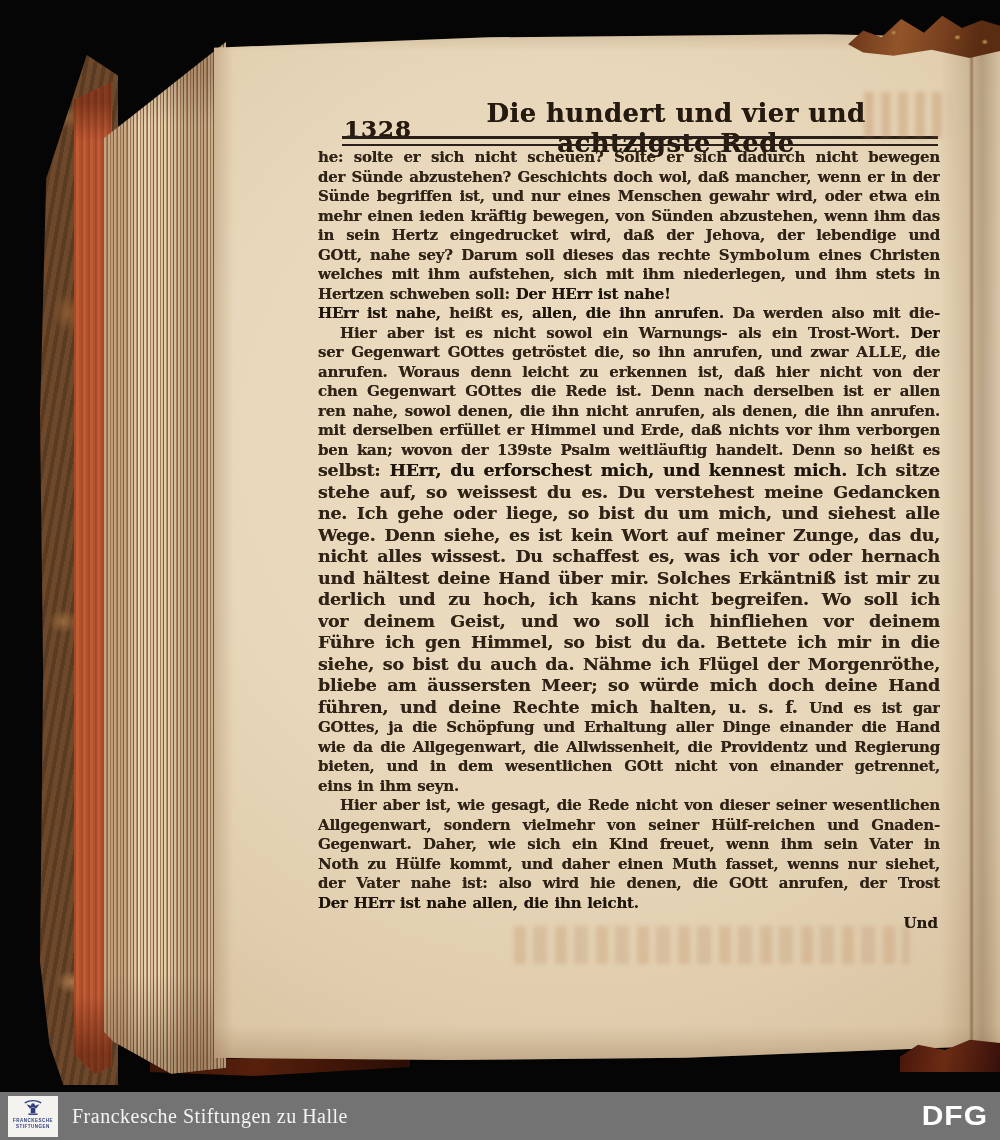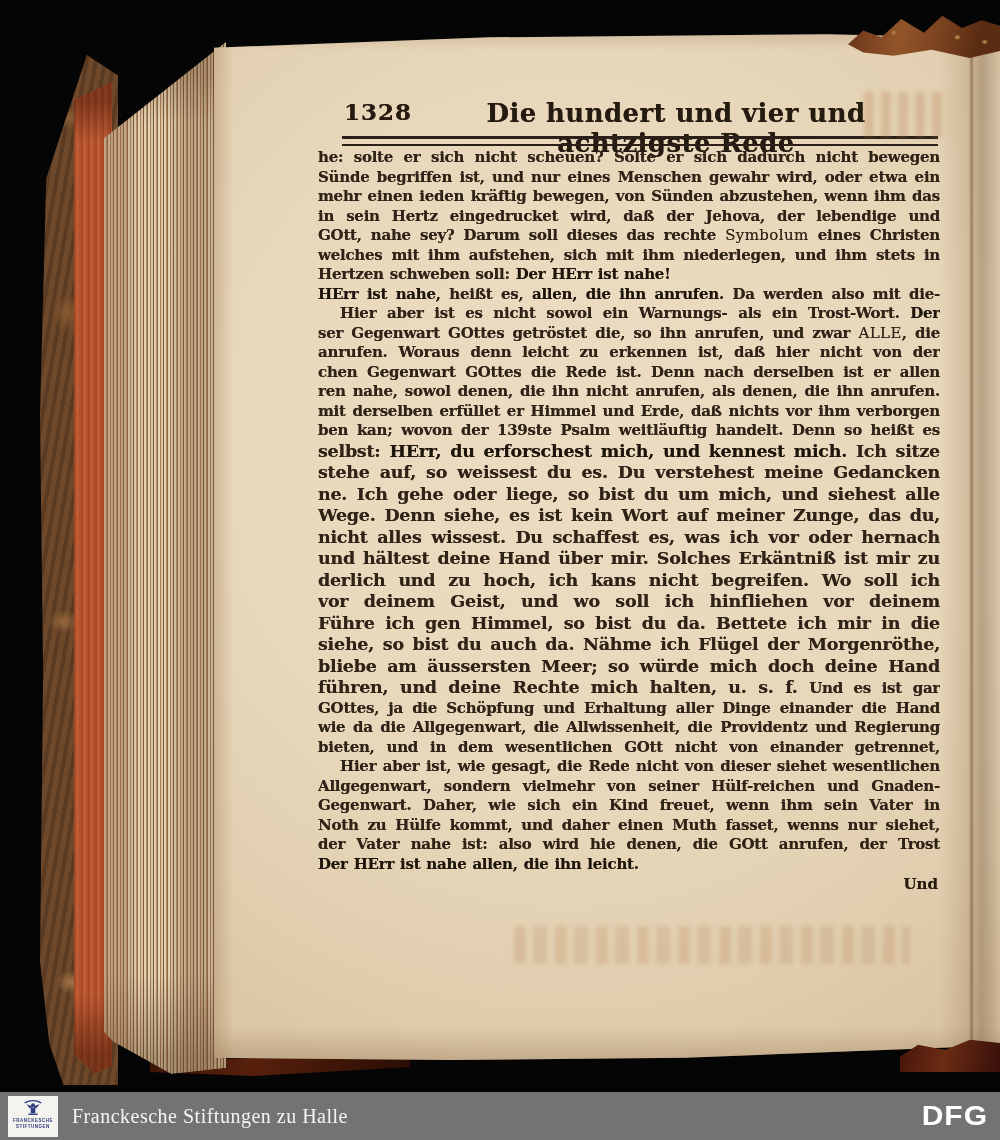--- a/index.html
+++ b/index.html
@@ -48,36 +48,36 @@
       radial-gradient(5px 4px at 72% 55%, #c9a05a 0%, rgba(0,0,0,0) 70%),
       radial-gradient(4px 4px at 30% 45%, #b8914e 0%, rgba(0,0,0,0) 70%),
       radial-gradient(5px 4px at 90% 65%, #caa35e 0%, rgba(0,0,0,0) 70%),
       linear-gradient(100deg,#6a3518,#92552a 35%,#7b4220 60%,#5a2c12 85%);
     clip-path:polygon(0 70%,10% 40%,22% 55%,35% 15%,50% 45%,62% 8%,75% 35%,88% 18%,100% 30%,100% 85%,80% 100%,55% 82%,30% 95%,10% 88%);}
   .leather-bottom{position:absolute;left:900px;top:1038px;width:100px;height:34px;z-index:5;
     background:linear-gradient(100deg,#47150a,#6b2c14 45%,#38100a);
     clip-path:polygon(0 55%,18% 20%,45% 35%,70% 5%,100% 15%,100% 100%,0 100%);}
   
   .content{position:absolute;left:104px;top:70px;width:622px;color:#2c2115;}
-  .header-row{display:flex;align-items:flex-start;padding-left:26px;}
+  .header-row{display:flex;align-items:center;padding-left:26px;}
   .pagenum{font-size:23px;font-weight:700;letter-spacing:1px;color:#26190f;text-shadow:0 0 .6px rgba(40,25,10,.8);}
   .htitle{flex:1;text-align:center;font-size:26px;font-weight:800;letter-spacing:.4px;color:#241a10;
           text-shadow:0 0 .6px rgba(40,25,10,.8);}
   .rule{position:absolute;left:128px;top:108px;width:596px;height:5px;
         border-top:3px solid #2a2019;border-bottom:2px solid #2a2019;}
   .body{position:absolute;left:104px;top:120px;width:622px;color:#2f2318;
         text-shadow:0 0 .5px rgba(45,30,12,.65);}
   .ln{font-size:15px;font-weight:700;line-height:19.5px;height:19.5px;overflow:hidden;
       letter-spacing:-0.25px;word-spacing:1px;
       text-align:justify;text-align-last:justify;}
   .ln.lg{line-height:21.5px;height:21.5px;}
   .ln.end{text-align-last:left;}
   .ln.ind{padding-left:22px;}
   .seg-n{}
-  .seg-a{font-weight:400;letter-spacing:.4px;}
+  .seg-a{font-weight:700;letter-spacing:.4px;}
   .seg-b{font-weight:800;color:#1d150c;}
   .seg-q{font-size:17.5px;}
   .seg-qb{font-size:17.5px;font-weight:800;color:#1d150c;}
   .catch{font-size:15px;font-weight:800;text-align:right;padding-right:2px;margin-top:1px;color:#241a10;}
   .smudge{position:absolute;pointer-events:none;filter:blur(2px);}
   .smudge.s1{left:650px;top:64px;width:86px;height:46px;
     background:repeating-linear-gradient(90deg, rgba(175,115,65,.25) 0 10px, rgba(0,0,0,0) 10px 17px);}
   .smudge.s2{left:300px;top:898px;width:396px;height:38px;
     background:repeating-linear-gradient(90deg, rgba(180,120,70,.22) 0 12px, rgba(0,0,0,0) 12px 19px, rgba(160,100,55,.16) 19px 33px, rgba(0,0,0,0) 33px 41px);}
   
@@ -111,20 +111,21 @@
     <div class="content">
       <div class="header-row">
         <span class="pagenum">1328</span>
         <span class="htitle">Die hundert und vier und achtzigste Rede</span>
       </div>
     </div>
     <div class="rule"></div>
 
     <div class="body">
         <div class="ln"><span class="seg-n">he: solte er sich nicht scheuen? Solte er sich dadurch nicht bewegen lassen, von</span></div>
+        <div class="ln"><span class="seg-n">der Sünde abzustehen? Geschichts doch wol, daß mancher, wenn er in der</span></div>
         <div class="ln"><span class="seg-n">Sünde begriffen ist, und nur eines Menschen gewahr wird, oder etwa ein rau-</span></div>
         <div class="ln"><span class="seg-n">mehr einen ieden kräftig bewegen, von Sünden abzustehen, wenn ihm das recht</span></div>
         <div class="ln"><span class="seg-n">in sein Hertz eingedrucket wird, daß der Jehova, der lebendige und wesentliche</span></div>
         <div class="ln"><span class="seg-n">GOtt, nahe sey? Darum soll dieses das rechte </span><span class="seg-a">Symbolum</span><span class="seg-n"> eines Christen seyn,</span></div>
         <div class="ln"><span class="seg-n">welches mit ihm aufstehen, sich mit ihm niederlegen, und ihm stets in seinem</span></div>
         <div class="ln end"><span class="seg-n">Hertzen schweben soll: </span><span class="seg-b">Der HErr ist nahe!</span></div>
         <div class="ln"><span class="seg-b">HErr ist nahe, </span><span class="seg-n">heißt es, </span><span class="seg-b">allen, die ihn anrufen. </span><span class="seg-n">Da werden also mit die-</span></div>
         <div class="ln ind"><span class="seg-n">Hier aber ist es nicht sowol ein Warnungs- als ein Trost-Wort. </span><span class="seg-b">Der</span></div>
         <div class="ln"><span class="seg-n">ser Gegenwart GOttes getröstet die, so ihn anrufen, und zwar </span><span class="seg-a">ALLE</span><span class="seg-n">, die ihn</span></div>
         <div class="ln"><span class="seg-n">anrufen. Woraus denn leicht zu erkennen ist, daß hier nicht von der wesentli-</span></div>
@@ -140,21 +141,22 @@
         <div class="ln lg"><span class="seg-q">und hältest deine Hand über mir. Solches Erkäntniß ist mir zu wun-</span></div>
         <div class="ln lg"><span class="seg-q">derlich und zu hoch, ich kans nicht begreifen. Wo soll ich hingehen</span></div>
         <div class="ln lg"><span class="seg-q">vor deinem Geist, und wo soll ich hinfliehen vor deinem Angesicht?</span></div>
         <div class="ln lg"><span class="seg-q">Führe ich gen Himmel, so bist du da. Bettete ich mir in die Hölle,</span></div>
         <div class="ln lg"><span class="seg-q">siehe, so bist du auch da. Nähme ich Flügel der Morgenröthe, und</span></div>
         <div class="ln lg"><span class="seg-q">bliebe am äussersten Meer; so würde mich doch deine Hand daselbst</span></div>
         <div class="ln lg"><span class="seg-q">führen, und deine Rechte mich halten, u. s. f. </span><span class="seg-n">Und es ist gar lieblich,</span></div>
         <div class="ln"><span class="seg-n">GOttes, ja die Schöpfung und Erhaltung aller Dinge einander die Hand</span></div>
         <div class="ln"><span class="seg-n">wie da die Allgegenwart, die Allwissenheit, die Providentz und Regierung</span></div>
         <div class="ln"><span class="seg-n">bieten, und in dem wesentlichen GOtt nicht von einander getrennet, sondern</span></div>
-        <div class="ln ind"><span class="seg-n">Hier aber ist, wie gesagt, die Rede nicht von dieser siehet wesentlichen</span></div>
+        <div class="ln end"><span class="seg-n">eins in ihm seyn.</span></div>
+        <div class="ln ind"><span class="seg-n">Hier aber ist, wie gesagt, die Rede nicht von dieser seiner wesentlichen</span></div>
         <div class="ln"><span class="seg-n">Allgegenwart, sondern vielmehr von seiner Hülf-reichen und Gnaden-vollen</span></div>
         <div class="ln"><span class="seg-n">Gegenwart. Daher, wie sich ein Kind freuet, wenn ihm sein Vater in grosser</span></div>
         <div class="ln"><span class="seg-n">Noth zu Hülfe kommt, und daher einen Muth fasset, wenns nur siehet, daß</span></div>
         <div class="ln"><span class="seg-n">der Vater nahe ist: also wird hie denen, die GOtt anrufen, der Trost gegeben:</span></div>
         <div class="ln end"><span class="seg-b">Der HErr ist nahe allen, die ihn leicht.</span></div>
         <div class="catch">Und</div>
       </div>
 
     <div class="smudge s1"></div>
     <div class="smudge s2"></div>

